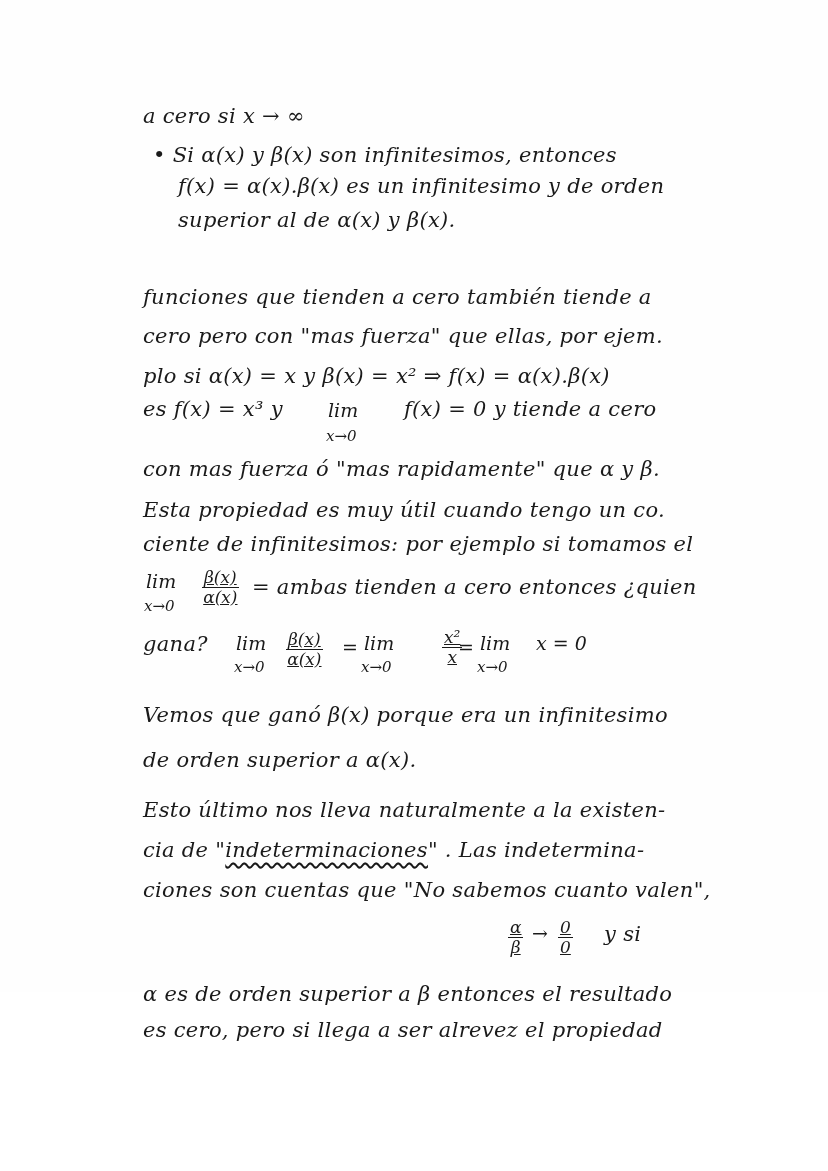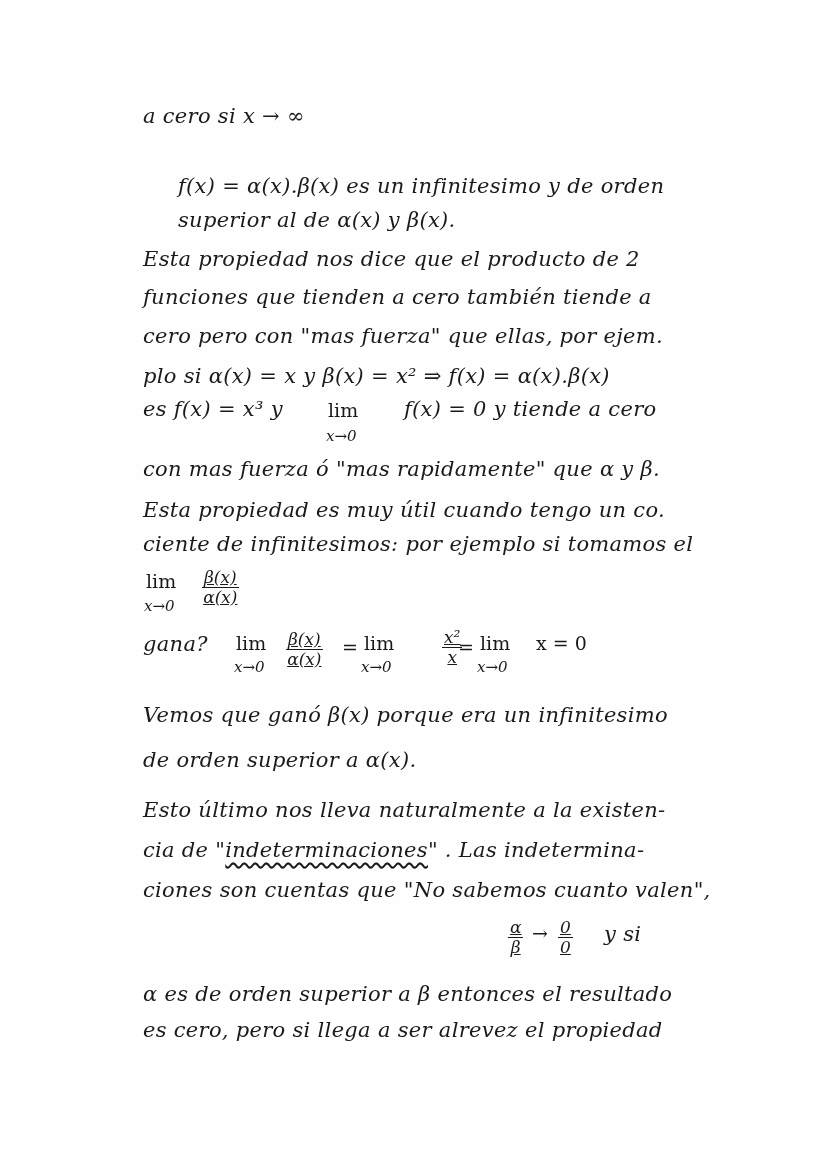--- a/index.html
+++ b/index.html
@@ -1,55 +1,56 @@
 <!DOCTYPE html>
 <html><head>
 <meta charset="utf-8">
 <style>
   html, body { margin: 0; padding: 0; background: #ffffff; }
   body { width: 828px; height: 1171px; position: relative; overflow: hidden;
          font-family: "DejaVu Serif", serif; color: #1a1a1a; }
   .page { position: absolute; left: 0; top: 0; width: 828px; height: 992px; background: #fefefe; }
   .ln { position: absolute; white-space: nowrap; font-style: italic; font-size: 21px; letter-spacing: 0.3px; }
-  .math { position: absolute; white-space: nowrap; font-size: 19px; }
+  .math { position: absolute; white-space: nowrap; font-style: italic; font-size: 19px; }
   .sub { position: absolute; white-space: nowrap; font-style: italic; font-size: 15px; }
   .frac { position: absolute; display: inline-flex; flex-direction: column; align-items: center; font-style: italic; font-size: 17px; line-height: 1.1; text-decoration: underline; }
   .frac .num { border-bottom: 1.5px solid #1a1a1a; padding: 0 2px; }
   .wavy { text-decoration: underline wavy #1a1a1a; text-underline-offset: 5px; }
 </style>
 </head>
 <body>
 
 <div class="page">
 
   <div class="ln" style="left:143px;top:104px;">a cero si x → ∞</div>
+  <div class="ln" style="left:153px;top:143px;">• Si α(x) y β(x) son infinitesimos, entonces</div>
   <div class="ln" style="left:178px;top:174px;">f(x) = α(x).β(x) es un infinitesimo y de orden</div>
   <div class="ln" style="left:178px;top:208px;">superior al de α(x) y β(x).</div>
 
-  <div class="ln" style="left:143px;top:247px;">Esta propiedad nos dice que el producto de 2</div>
   <div class="ln" style="left:143px;top:285px;">funciones que tienden a cero también tiende a</div>
   <div class="ln" style="left:143px;top:324px;">cero pero con "mas fuerza" que ellas, por ejem.</div>
   <div class="ln" style="left:143px;top:364px;">plo si α(x) = x  y β(x) = x²  ⇒  f(x) = α(x).β(x)</div>
 
   <div class="ln" style="left:143px;top:397px;">es f(x) = x³   y</div>
   <div class="math" style="left:328px;top:399px;">lim</div>
   <div class="sub" style="left:326px;top:427px;">x→0</div>
   <div class="ln" style="left:404px;top:397px;">f(x) = 0  y tiende a cero</div>
 
   <div class="ln" style="left:143px;top:457px;">con mas fuerza ó "mas rapidamente" que α y β.</div>
 
   <div class="ln" style="left:143px;top:498px;">Esta propiedad es muy útil cuando tengo un co.</div>
   <div class="ln" style="left:143px;top:532px;">ciente de infinitesimos: por ejemplo si tomamos el</div>
 
   <div class="math" style="left:146px;top:570px;">lim</div>
   <div class="sub" style="left:144px;top:597px;">x→0</div>
   <div class="frac" style="left:202px;top:568px;">
     <span class="num">β(x)</span>
     <span class="den">α(x)</span>
   </div>
+  <div class="ln" style="left:252px;top:575px;">=  ambas tienden a cero entonces ¿quien</div>
 
   <div class="ln" style="left:143px;top:632px;">gana?</div>
   <div class="math" style="left:236px;top:632px;">lim</div>
   <div class="sub" style="left:234px;top:658px;">x→0</div>
   <div class="frac" style="left:286px;top:630px;">
     <span class="num">β(x)</span>
     <span class="den">α(x)</span>
   </div>
   <div class="math" style="left:342px;top:636px;">=</div>
   <div class="math" style="left:364px;top:632px;">lim</div>

